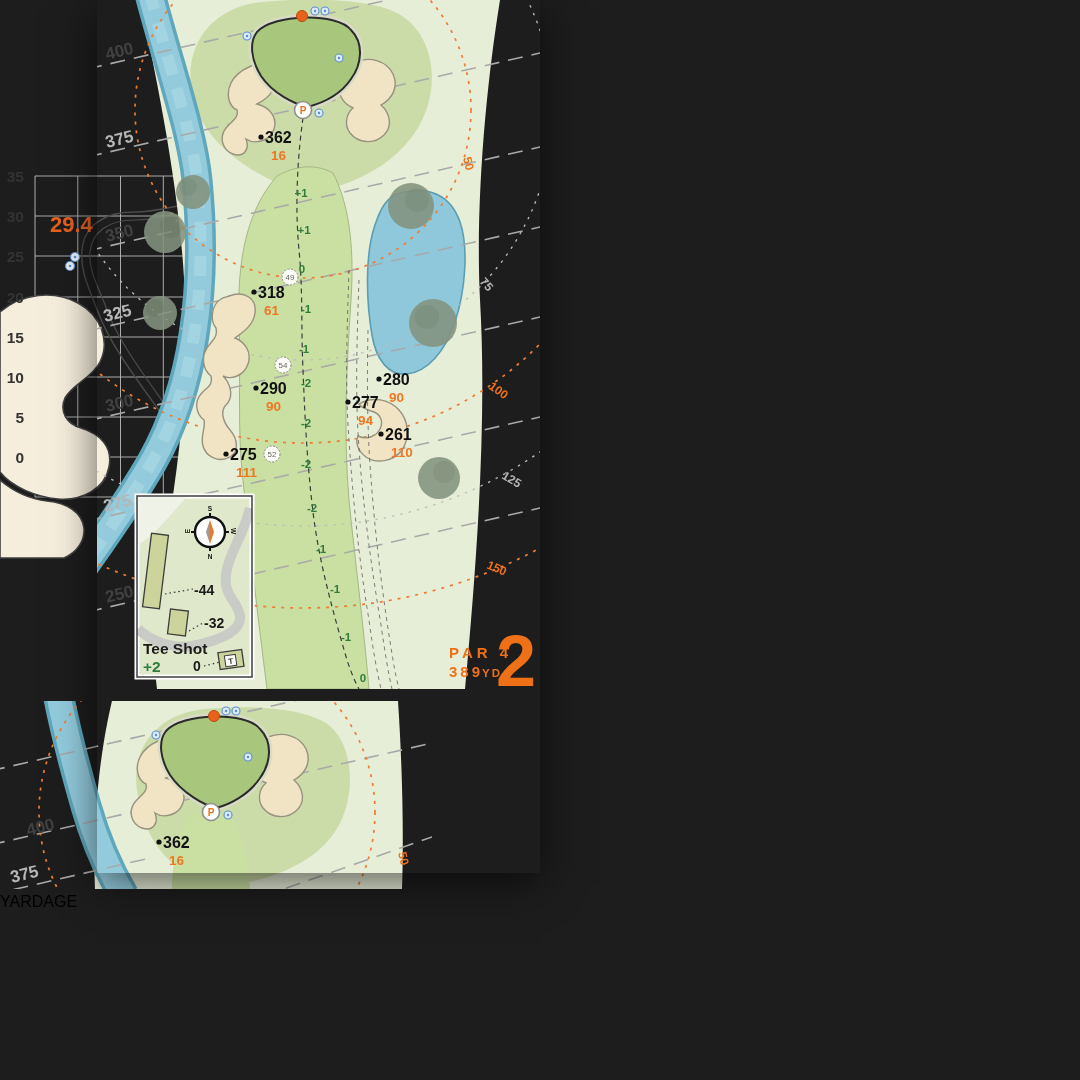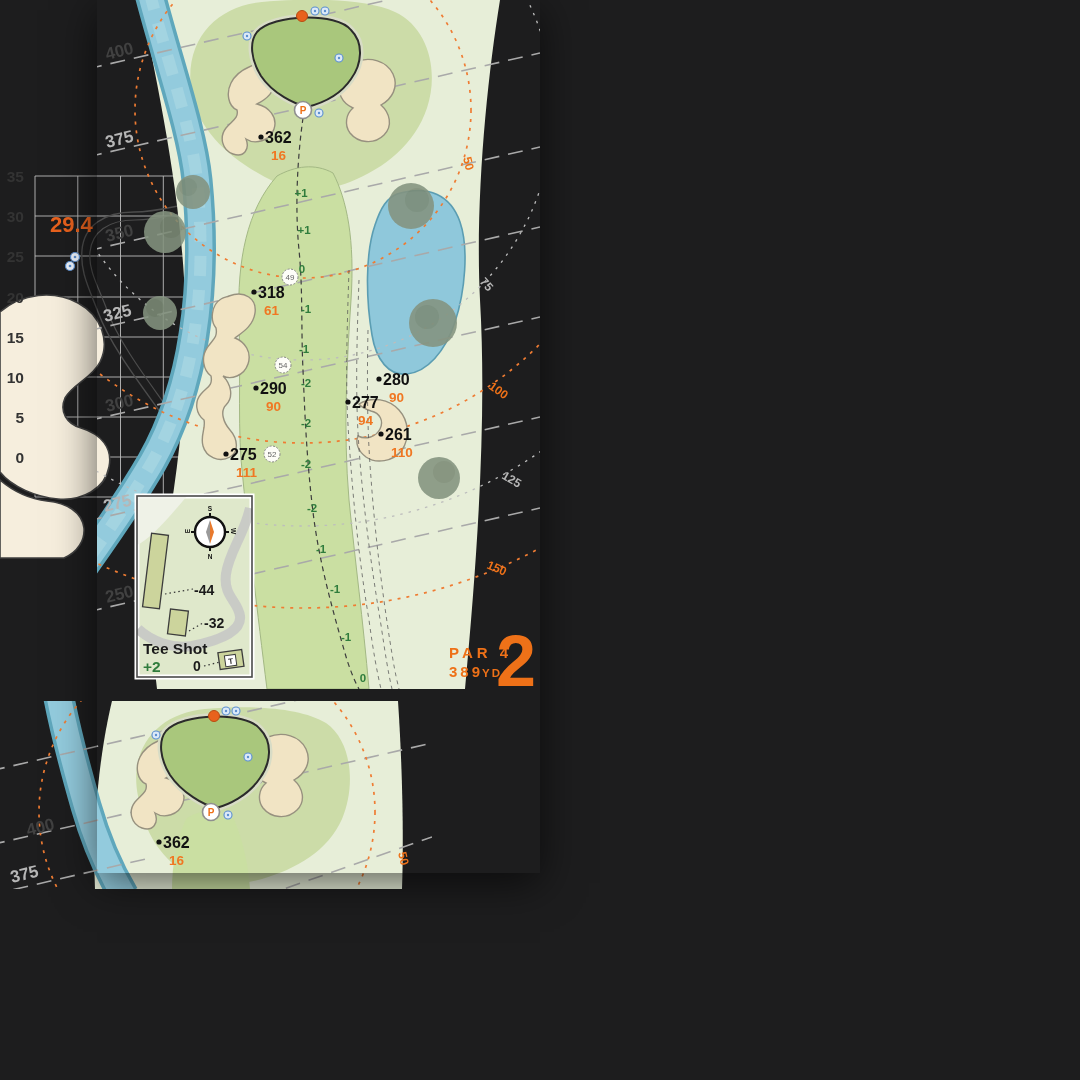--- a/index.html
+++ b/index.html
@@ -486,14 +486,17 @@
           <g>
             <circle cx="159" cy="141" r="2.6" fill="#111"></circle>
             <text x="163" y="147" font-size="16" font-weight="bold" fill="#111">362</text>
             <text x="169" y="164" font-size="13.5" font-weight="bold" fill="#f07722">16</text>
           </g>
         </g>
       </svg>
     </div>
   </div>
 
+  <div class="banner">
+    <span>YARDAGE</span>
+  </div>
 
 </div>
 
 </body></html>

